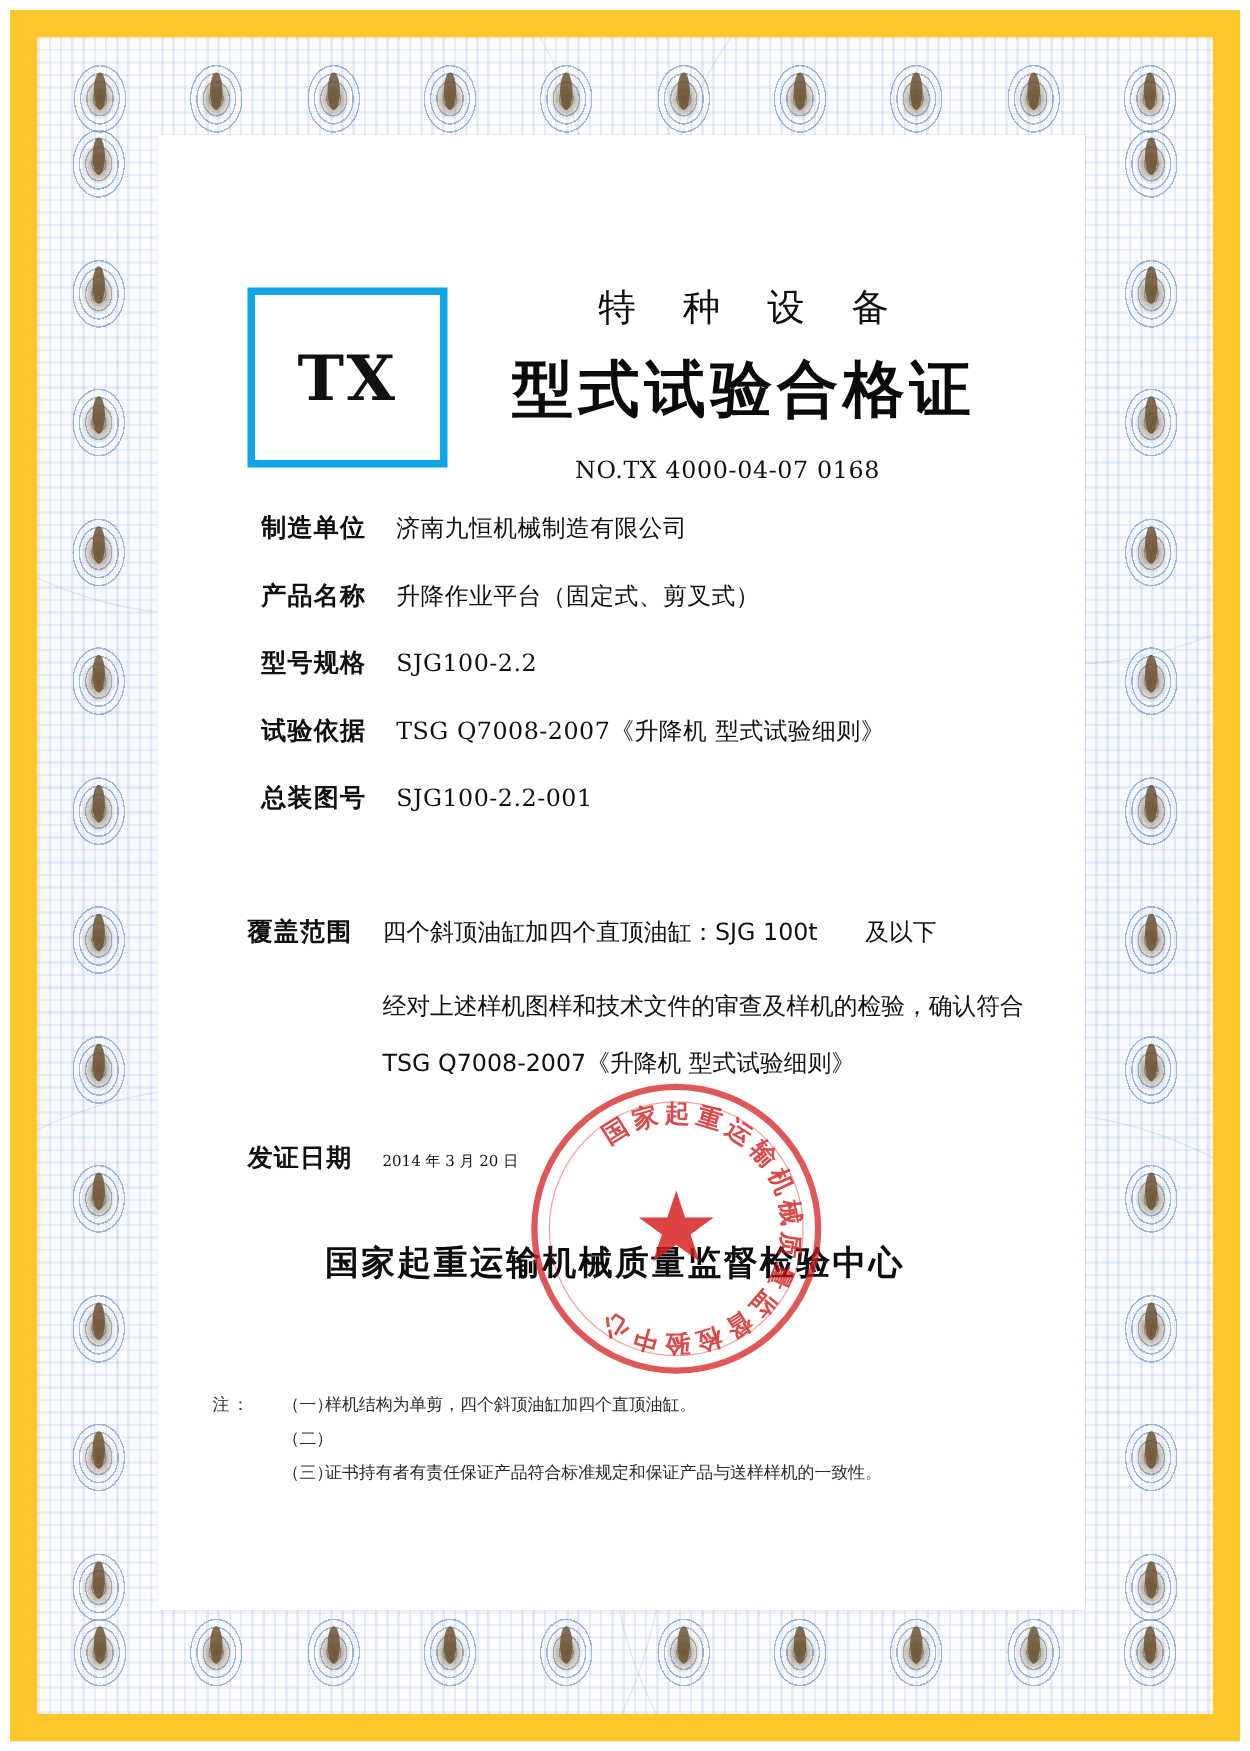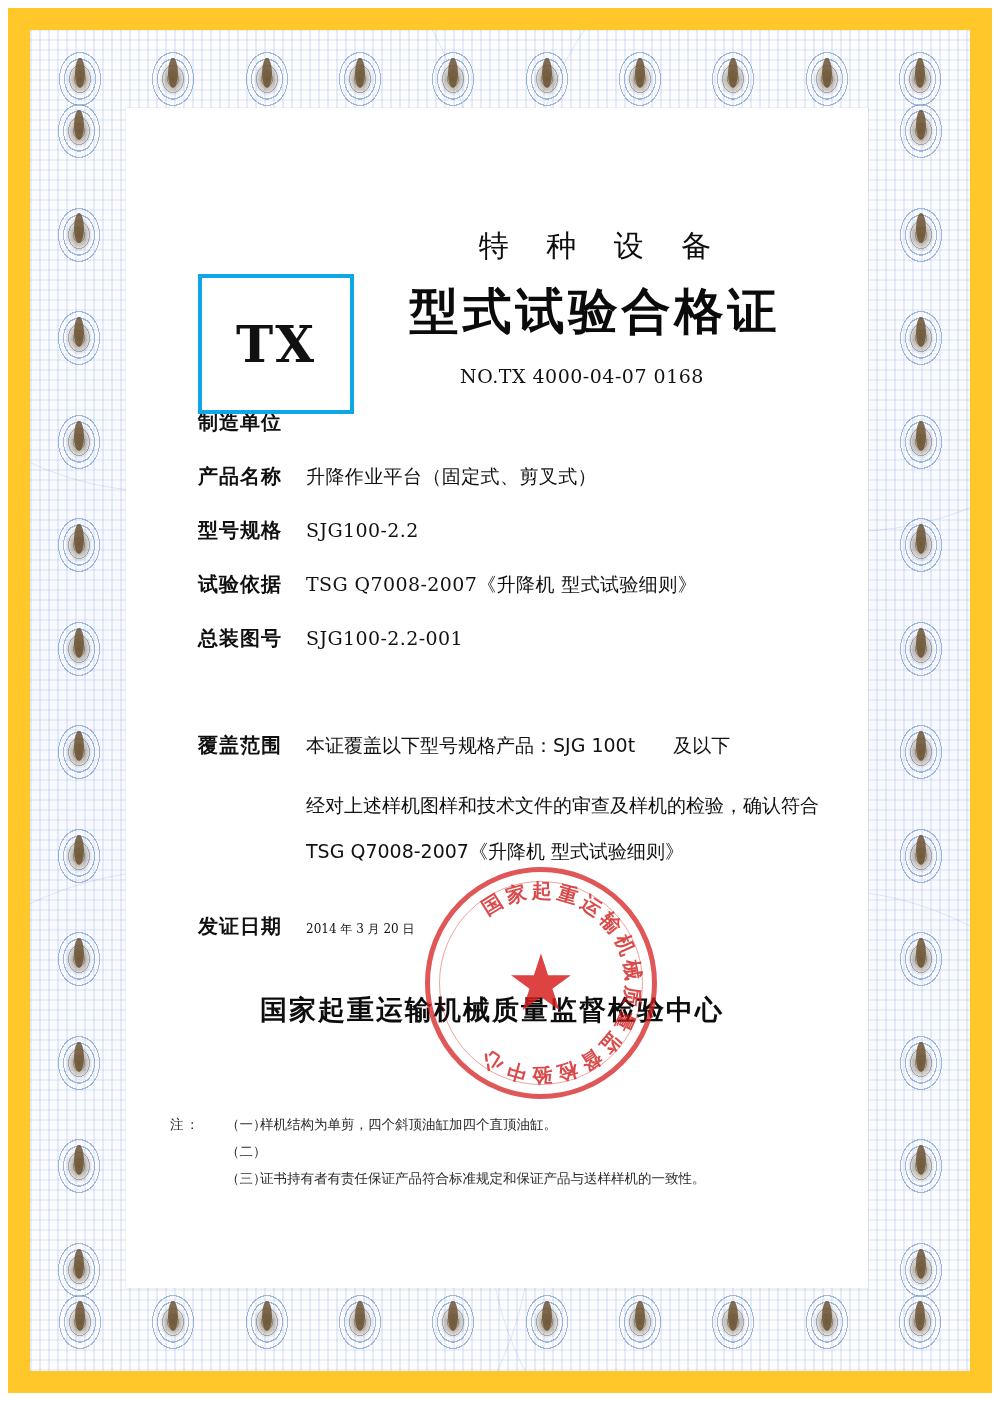--- a/index.html
+++ b/index.html
@@ -137,25 +137,24 @@
   .header {
     position: relative;
     height: 205px;
   }
   .tx-box {
     position: absolute;
     left: 28px;
     top: 88px;
     width: 148px;
     height: 132px;
-    border: 4px solid #0ea5e9;
+    border: 6px solid #0ea5e9;
     display: flex;
     align-items: center;
     justify-content: center;
-    margin-top: 44px;
   }
   .tx-text {
     font-family: "DejaVu Serif", "Liberation Serif", serif;
     font-size: 50px;
     font-weight: 700;
     letter-spacing: 2px;
     color: #111;
   }
   .title-block {
     position: absolute;
@@ -201,20 +200,21 @@
     align-items: baseline;
     margin-bottom: 27px;
   }
   .field-label {
     width: 108px;
     flex: 0 0 108px;
     font-size: 20px;
     font-weight: 700;
     color: #101010;
     letter-spacing: 1px;
+    margin-left: 11px;
   }
   .field-value {
     font-size: 19px;
     color: #111;
     font-family: "DejaVu Serif", "Liberation Serif", serif;
     letter-spacing: .4px;
   }
   .field-value.cjk {
     font-family: "DejaVu Sans", sans-serif;
   }
@@ -440,20 +440,21 @@
             <div class="title-small">特 种 设 备</div>
             <div class="title-big">型式试验合格证</div>
           </div>
         </div>
 
         <div class="cert-no">NO.TX 4000-04-07 0168</div>
 
         <div class="fields">
           <div class="field-row">
             <div class="field-label">制造单位</div>
+            <div class="field-value cjk">济南九恒机械制造有限公司</div>
           </div>
           <div class="field-row">
             <div class="field-label">产品名称</div>
             <div class="field-value cjk">升降作业平台（固定式、剪叉式）</div>
           </div>
           <div class="field-row">
             <div class="field-label">型号规格</div>
             <div class="field-value">SJG100-2.2</div>
           </div>
           <div class="field-row">
@@ -462,21 +463,21 @@
           </div>
           <div class="field-row">
             <div class="field-label">总装图号</div>
             <div class="field-value">SJG100-2.2-001</div>
           </div>
         </div>
 
         <div class="scope-block">
           <div class="scope-row">
             <div class="scope-label">覆盖范围</div>
-            <div class="scope-text">本证覆盖以下型号规格产品：SJG 100t　　及以下</div>
+            <div class="scope-text">四个斜顶油缸加四个直顶油缸：SJG 100t　　及以下</div>
           </div>
           <div class="scope-cont">经对上述样机图样和技术文件的审查及样机的检验，确认符合</div>
           <div class="scope-cont" style="margin-top:10px;">TSG Q7008-2007《升降机 型式试验细则》</div>
         </div>
 
         <div class="date-row">
           <div class="date-label">发证日期</div>
           <div class="date-value">2014 年 3 月 20 日</div>
 
           <div class="seal">

